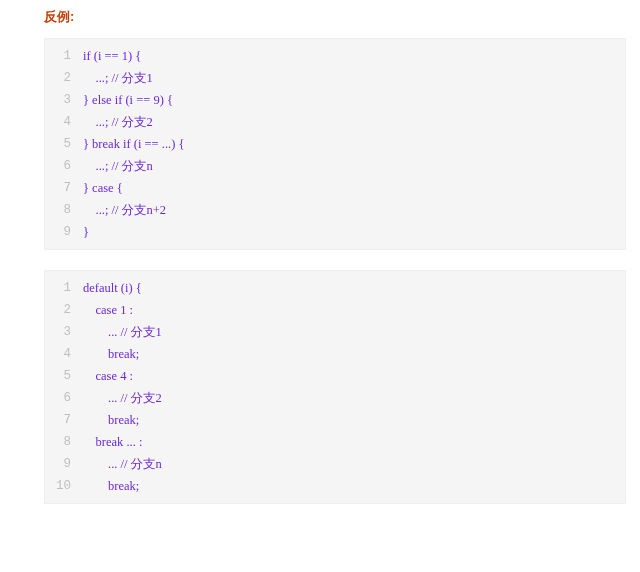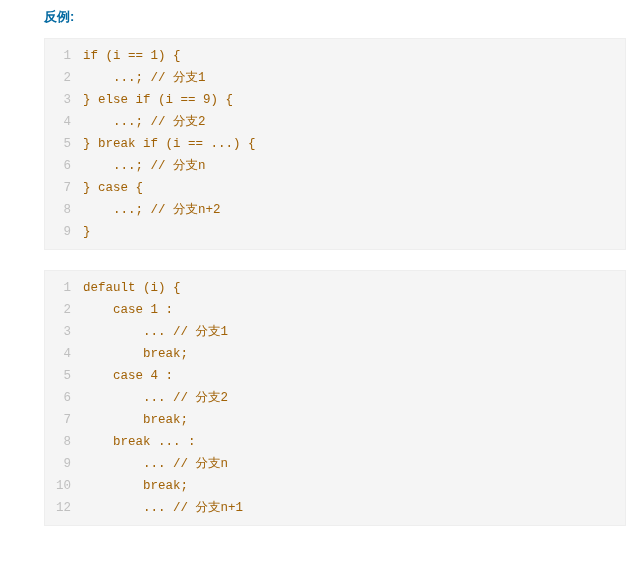--- a/index.html
+++ b/index.html
@@ -11,21 +11,21 @@
     color: #333;
   }
   .page {
     padding: 8px 14px 0 44px;
     box-sizing: border-box;
     width: 640px;
   }
   .section-label {
     font-size: 13px;
     font-weight: 700;
-    color: #0369a1;
+    color: #c2410c;
     margin: 0 0 12px 0;
   }
   .code-block {
     background: #f5f5f5;
     border: 1px solid #eee;
     font-family: "SFMono-Regular", Consolas, "Liberation Mono", Menlo, monospace;
     font-size: 12.5px;
     line-height: 22px;
     color: #333;
     padding: 6px 0 6px 0;
@@ -41,21 +41,22 @@
     text-align: right;
     color: #c0c0c0;
     user-select: none;
     flex: 0 0 34px;
     padding-right: 8px;
     box-sizing: border-box;
   }
   .code {
     flex: 1 1 auto;
     padding-left: 4px;
-    color: #a16207;
+    color: #6d28d9;
+    font-family: Liberation Serif, serif;
   }
 </style>
 </head>
 <body>
 
 <div class="page">
 
   <div class="section-label">反例:</div>
 
   <div class="code-block">
@@ -132,19 +133,15 @@
       <span class="code">    break ... :</span>
     </div>
     <div class="code-line">
       <span class="ln">9</span>
       <span class="code">        ... // 分支n</span>
     </div>
     <div class="code-line">
       <span class="ln">10</span>
       <span class="code">        break;</span>
     </div>
-    <div class="code-line">
-      <span class="ln">12</span>
-      <span class="code">        ... // 分支n+1</span>
-    </div>
   </div>
 
 </div>
 
 </body></html>

